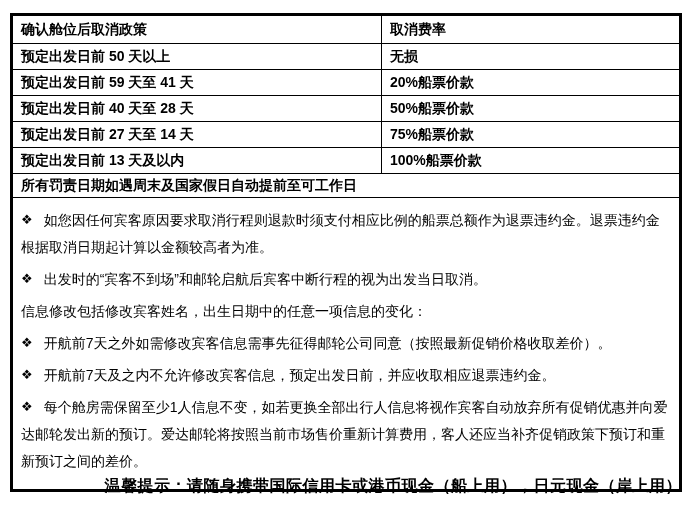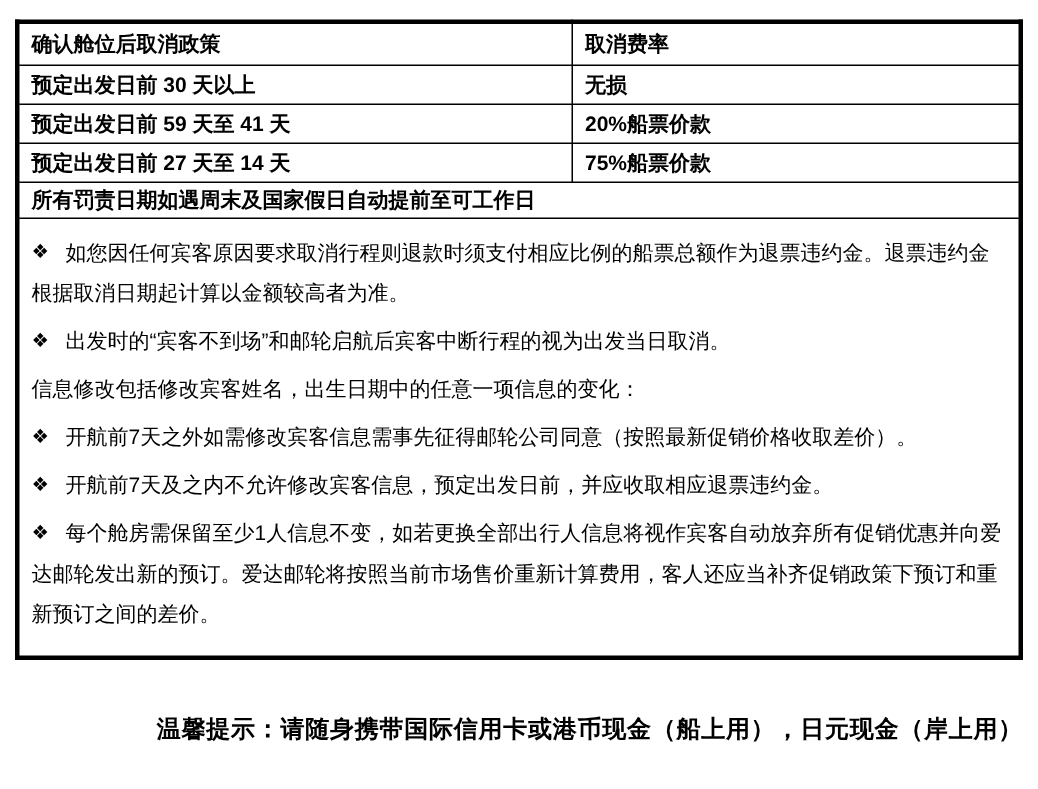--- a/index.html
+++ b/index.html
@@ -75,30 +75,38 @@
 </head>
 <body>
 
 <table class="policy-table">
   <tbody>
     <tr class="hdr-row">
       <td class="col-policy">确认舱位后取消政策</td>
       <td>取消费率</td>
     </tr>
     <tr class="data-row">
-      <td class="col-policy">预定出发日前 30 天以上</td>
+      <td class="col-policy">预定出发日前 50 天以上</td>
       <td>无损</td>
     </tr>
     <tr class="data-row">
       <td class="col-policy">预定出发日前 59 天至 41 天</td>
       <td>20%船票价款</td>
     </tr>
     <tr class="data-row">
+      <td class="col-policy">预定出发日前 40 天至 28 天</td>
+      <td>50%船票价款</td>
+    </tr>
+    <tr class="data-row">
       <td class="col-policy">预定出发日前 27 天至 14 天</td>
       <td>75%船票价款</td>
+    </tr>
+    <tr class="data-row">
+      <td class="col-policy">预定出发日前 13 天及以内</td>
+      <td>100%船票价款</td>
     </tr>
     <tr class="penalty-row">
       <td colspan="2">所有罚责日期如遇周末及国家假日自动提前至可工作日</td>
     </tr>
     <tr>
       <td colspan="2" class="notes-cell">
         <p class="note-p"><span class="bullet">❖</span><span>如您因任何宾客原因要求取消行程则退款时须支付相应比例的船票总额作为退票违约金。退票违约金根据取消日期起计算以金额较高者为准。</span></p>
         <p class="note-p"><span class="bullet">❖</span><span>出发时的“宾客不到场”和邮轮启航后宾客中断行程的视为出发当日取消。</span></p>
         <p class="note-p bold"><span>信息修改包括修改宾客姓名，出生日期中的任意一项信息的变化：</span></p>
         <p class="note-p"><span class="bullet">❖</span><span>开航前7天之外如需修改宾客信息需事先征得邮轮公司同意（按照最新促销价格收取差价）。</span></p>

